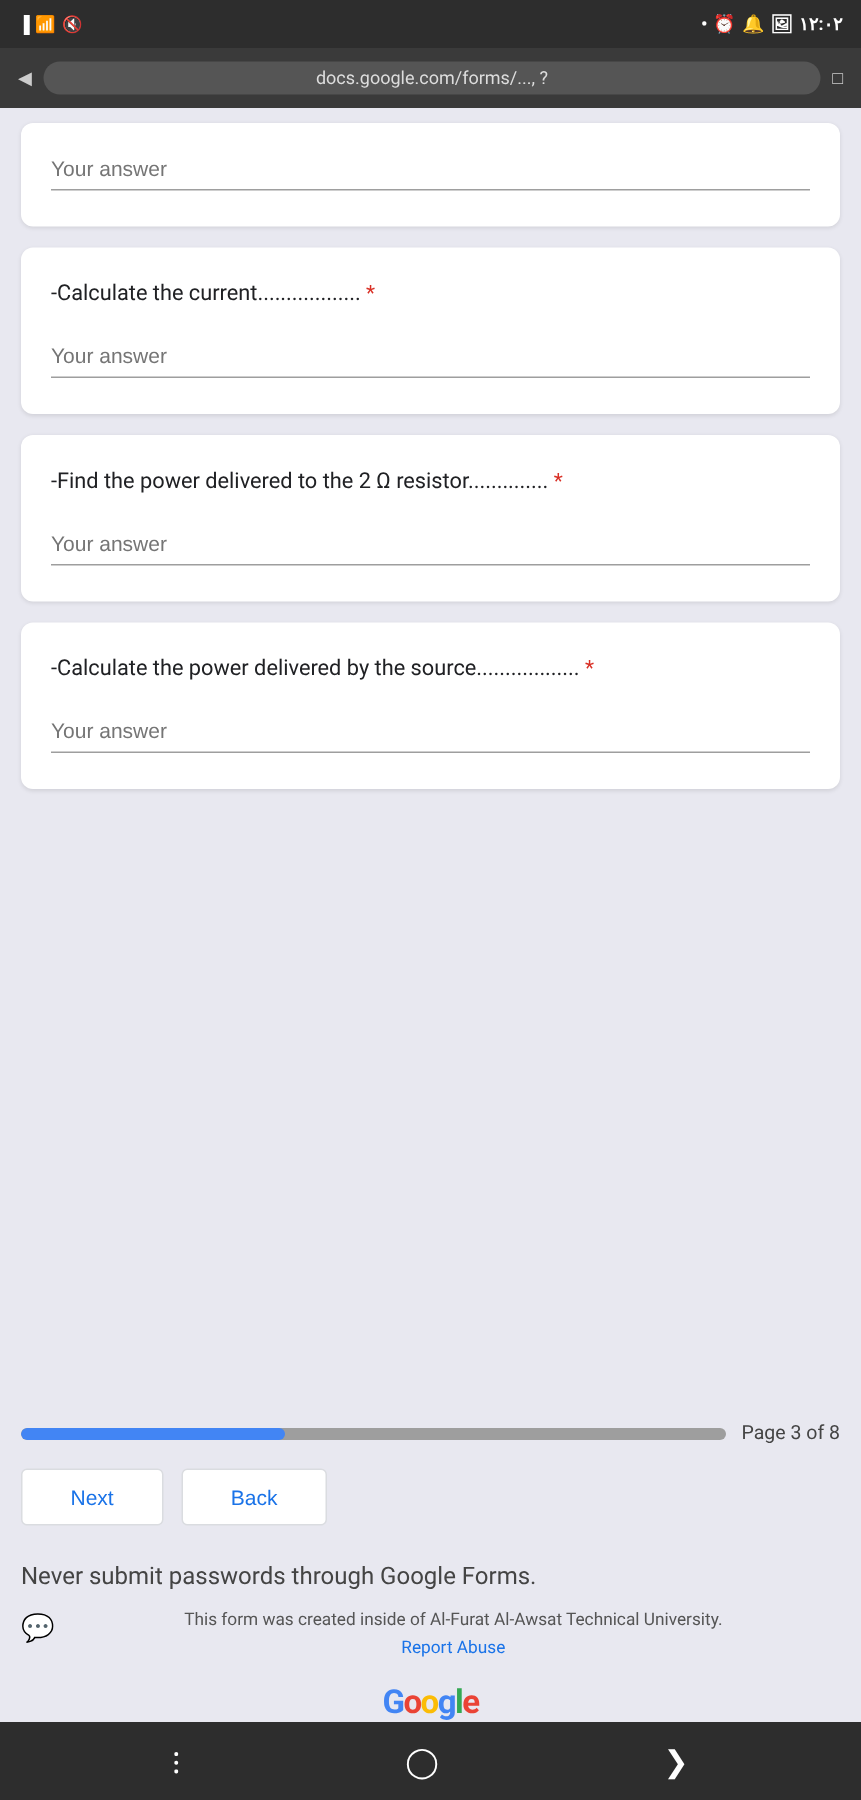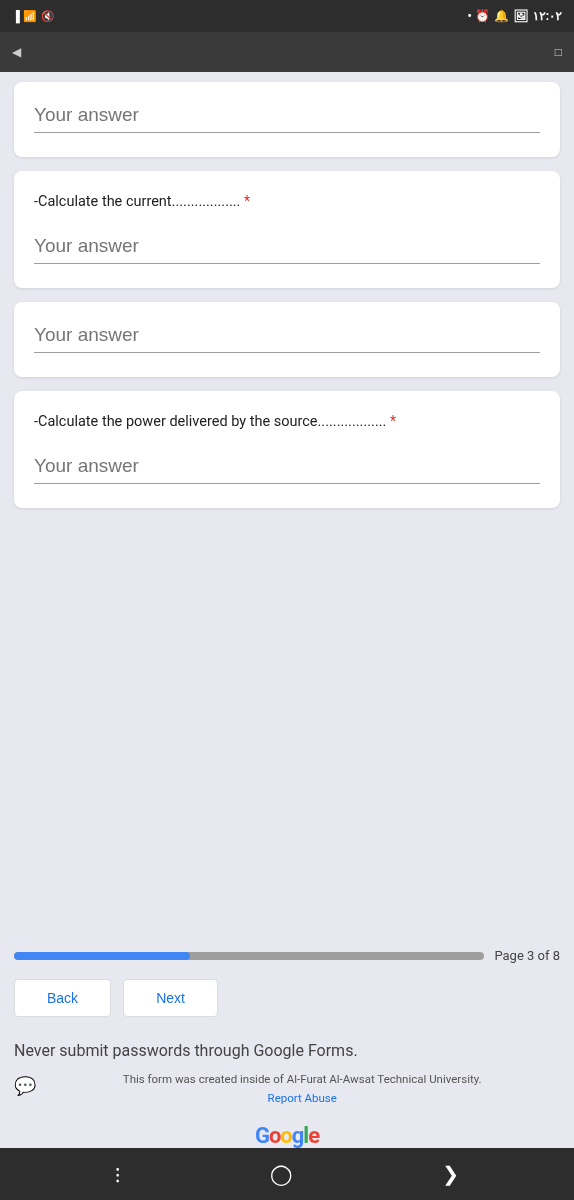--- a/index.html
+++ b/index.html
@@ -93,21 +93,21 @@
 
     .answer-input-wrapper {
       border-bottom: 1px solid #9e9e9e;
       padding-bottom: 4px;
     }
 
     .answer-input {
       width: 100%;
       border: none;
       outline: none;
-      font-size: 19px;
+      font-size: 14px;
       color: #9e9e9e;
       background: transparent;
       padding: 2px 0;
     }
 
     
     .progress-area {
       display: flex;
       align-items: center;
       gap: 10px;
@@ -247,20 +247,23 @@
     <span>•</span>
     <span>⏰</span>
     <span>🔔</span>
     <span>🖼</span>
     <span>۱۲:۰۲</span>
   </div>
 </div>
 
 <div class="address-bar">
   <span>◀</span>
+  <div class="address-input">
+    <span>docs.google.com/forms/..., ?</span>
+  </div>
   <span>□</span>
 </div>
 
 <div class="main-content">
 
   <div class="question-card">
     <div class="answer-input-wrapper">
       <input class="answer-input" type="text" placeholder="Your answer" style="">
     </div>
   </div>
@@ -268,20 +271,23 @@
   <div class="question-card">
     <div class="question-text">
       <span>-Calculate the current.................. </span><span class="required-star">*</span>
     </div>
     <div class="answer-input-wrapper">
       <input class="answer-input" type="text" placeholder="Your answer" style="">
     </div>
   </div>
 
   <div class="question-card">
+    <div class="question-text">
+      <span>-Find the power delivered to the 2 Ω resistor.............. </span><span class="required-star">*</span>
+    </div>
     <div class="answer-input-wrapper">
       <input class="answer-input" type="text" placeholder="Your answer" style="">
     </div>
   </div>
 
   <div class="question-card">
     <div class="question-text">
       <span>-Calculate the power delivered by the source.................. </span><span class="required-star">*</span>
     </div>
     <div class="answer-input-wrapper">
@@ -292,22 +298,22 @@
 </div>
 
 <div class="progress-area">
   <div class="progress-bar-container">
     <div class="progress-bar-fill" style="width: 37.5%"></div>
   </div>
   <span class="progress-label">Page 3 of 8</span>
 </div>
 
 <div class="nav-buttons">
+  <button class="btn btn-next">Next</button>
   <button class="btn btn-back">Back</button>
-  <button class="btn btn-next">Next</button>
 </div>
 
 <div class="footer">
   <p class="footer-warning">Never submit passwords through Google Forms.</p>
   <div class="footer-credit">
     <span class="footer-icon">💬</span>
     <div class="footer-text-block">
       <span>This form was created inside of Al-Furat Al-Awsat Technical University.</span>
       <br>
       <a class="footer-link">Report Abuse</a>

